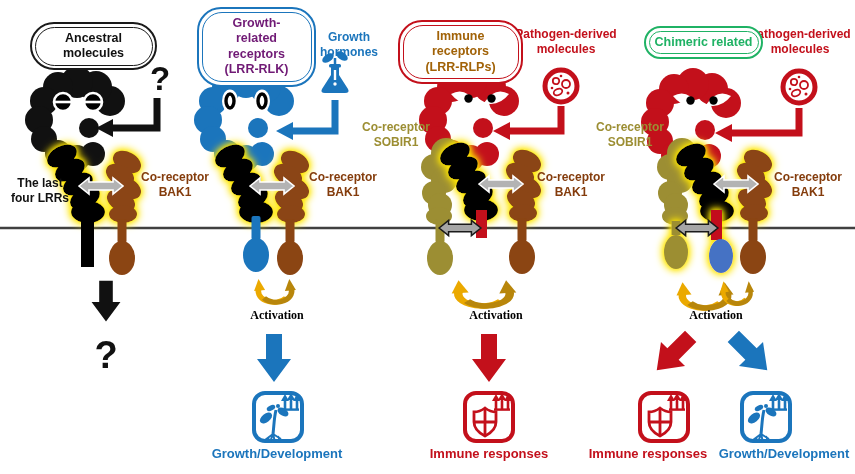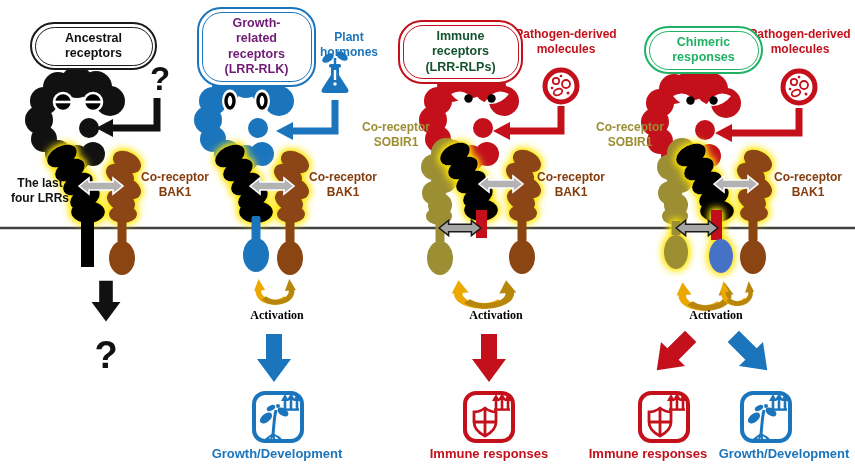--- a/index.html
+++ b/index.html
@@ -16,21 +16,21 @@
   .c-gold{color:#000000;font-family:Liberation Serif, serif;}
   .f12{font-size:12px;}
   .f13{font-size:13px;}
   .fq1{font-size:33px;line-height:1;}
   .fq2{font-size:38px;line-height:1;}
   .tbox{position:absolute;border-radius:24px;padding:2.5px;background:#fff;z-index:3;}
   .tbox .in{border-radius:20px;padding:3px 5px;font-weight:bold;font-size:12.5px;
             text-align:center;white-space:pre-line;line-height:1.25;}
   .b-black{border:2.5px solid #1a1a1a;} .b-black .in{border:1.8px solid #1a1a1a;color:#111;}
   .b-blue{border:2.5px solid #1B75BC;}  .b-blue .in{border:1.8px solid #1B75BC;color:#701a75;}
-  .b-red{border:2.5px solid #C3101B;}   .b-red .in{border:1.8px solid #C3101B;color:#14532d;}
+  .b-red{border:2.5px solid #C3101B;}   .b-red .in{border:1.8px solid #C3101B;color:#a16207;}
   .b-green{border:2.5px solid #1FB264;} .b-green .in{border:1.8px solid #1FB264;color:#1FB264;}
   .lbl{z-index:2;}
 </style>
 </head>
 <body>
 
 <div class="stage">
 
 <svg width="855" height="474" viewBox="0 0 855 474">
   <defs>
@@ -254,37 +254,37 @@
     <use href="#cyc" transform="translate(705,290) scale(1.5,1.1)"></use>
     <use href="#cyc" transform="translate(737,288) scale(0.9,0.95)"></use>
     <use href="#darr" transform="translate(673,354) rotate(45)" fill="#C3101B"></use>
     <use href="#darr" transform="translate(751,354) rotate(-45)" fill="#1B75BC"></use>
     <use href="#sicon" transform="translate(664,417)"></use>
     <use href="#gicon" transform="translate(766,417)"></use>
   </g>
 </svg>
 
 <div class="tbox b-black" style="left:30px;top:22px;width:118px;">
-  <div class="in">Ancestral receptors</div>
+  <div class="in">Ancestral molecules</div>
 </div>
 <div class="tbox b-blue" style="left:197px;top:7px;width:110px;">
   <div class="in">Growth-
 related receptors
 (LRR-RLK)</div>
 </div>
 <div class="tbox b-red" style="left:398px;top:20px;width:116px;">
   <div class="in">Immune receptors
 (LRR-RLPs)</div>
 </div>
 <div class="tbox b-green" style="left:644px;top:26px;width:110px;">
-  <div class="in">Chimeric responses</div>
+  <div class="in">Chimeric related</div>
 </div>
 
 <div class="txt lbl c-black fq1" style="left:146px;top:62px;width:28px;">?</div>
-<div class="txt lbl c-blue f12" style="left:318px;top:30px;width:62px;">Plant
+<div class="txt lbl c-blue f12" style="left:318px;top:30px;width:62px;">Growth
 hormones</div>
 <div class="txt lbl c-red f12" style="left:514px;top:27px;width:104px;">Pathogen-derived
 molecules</div>
 <div class="txt lbl c-red f12" style="left:748px;top:27px;width:104px;">Pathogen-derived
 molecules</div>
 
 <div class="txt lbl c-black f12 left" style="left:8px;top:176px;width:64px;">The last
 four LRRs</div>
 
 <div class="txt lbl c-brown f12" style="left:138px;top:170px;width:74px;">Co-receptor

